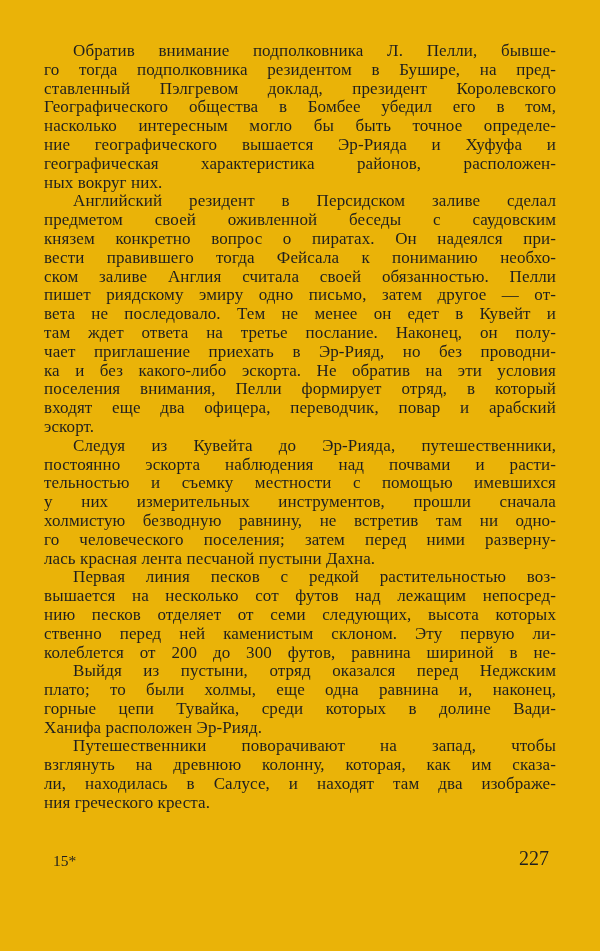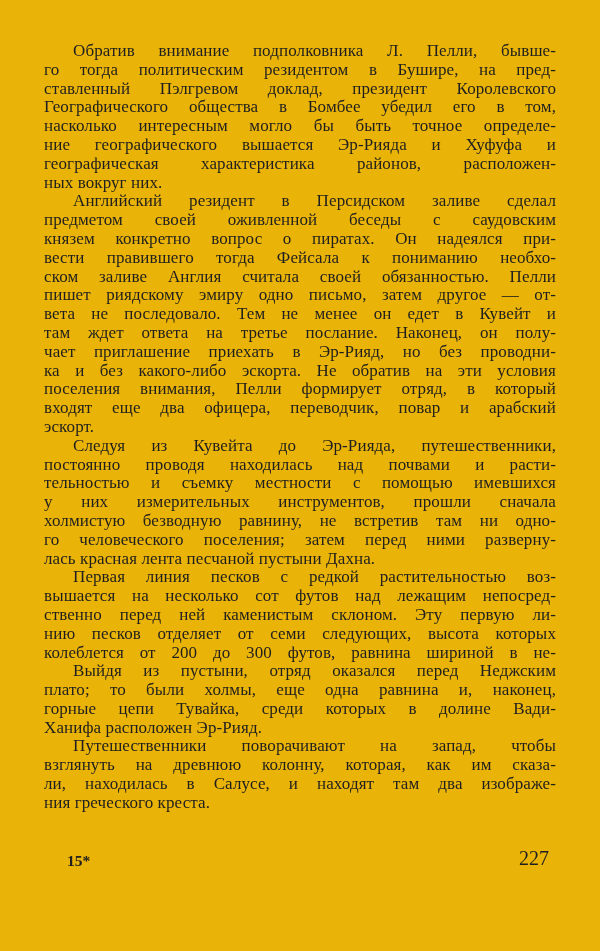--- a/index.html
+++ b/index.html
@@ -35,73 +35,72 @@
     white-space: normal;
   }
   .line.para-first {
     text-indent: 29px;
   }
   .line.para-last {
     text-align-last: left;
   }
   .footer-left {
     position: absolute;
-    left: 67px;
+    left: 53px;
     top: 852px;
     font-size: 15.5px;
     line-height: 18px;
     color: #1f1f1f;
-    font-weight: bold;
   }
   .footer-right {
     position: absolute;
     left: 519px;
     top: 849px;
     font-size: 20px;
     line-height: 18px;
     color: #1f1f1f;
   }
 </style>
 </head>
 <body>
 
 <div class="page" style="background: #eab308; color: rgb(31, 31, 31); padding-left: 12px;">
   <div class="text-block">
       <div class="line para-first">Обратив внимание подполковника Л. Пелли, бывше-</div>
-      <div class="line">го тогда политическим резидентом в Бушире, на пред-</div>
+      <div class="line">го тогда подполковника резидентом в Бушире, на пред-</div>
       <div class="line">ставленный Пэлгревом доклад, президент Королевского</div>
       <div class="line">Географического общества в Бомбее убедил его в том,</div>
       <div class="line">насколько интересным могло бы быть точное определе-</div>
       <div class="line">ние географического вышается Эр-Рияда и Хуфуфа и</div>
       <div class="line">географическая характеристика районов, расположен-</div>
       <div class="line para-last">ных вокруг них.</div>
       <div class="line para-first">Английский резидент в Персидском заливе сделал</div>
       <div class="line">предметом своей оживленной беседы с саудовским</div>
       <div class="line">князем конкретно вопрос о пиратах. Он надеялся при-</div>
       <div class="line">вести правившего тогда Фейсала к пониманию необхо-</div>
       <div class="line">ском заливе Англия считала своей обязанностью. Пелли</div>
       <div class="line">пишет риядскому эмиру одно письмо, затем другое — от-</div>
       <div class="line">вета не последовало. Тем не менее он едет в Кувейт и</div>
       <div class="line">там ждет ответа на третье послание. Наконец, он полу-</div>
       <div class="line">чает приглашение приехать в Эр-Рияд, но без проводни-</div>
       <div class="line">ка и без какого-либо эскорта. Не обратив на эти условия</div>
       <div class="line">поселения внимания, Пелли формирует отряд, в который</div>
       <div class="line">входят еще два офицера, переводчик, повар и арабский</div>
       <div class="line para-last">эскорт.</div>
       <div class="line para-first">Следуя из Кувейта до Эр-Рияда, путешественники,</div>
-      <div class="line">постоянно проводя находилась над почвами и расти-</div>
+      <div class="line">постоянно эскорта наблюдения над почвами и расти-</div>
       <div class="line">тельностью и съемку местности с помощью имевшихся</div>
       <div class="line">у них измерительных инструментов, прошли сначала</div>
       <div class="line">холмистую безводную равнину, не встретив там ни одно-</div>
       <div class="line">го человеческого поселения; затем перед ними разверну-</div>
       <div class="line para-last">лась красная лента песчаной пустыни Дахна.</div>
       <div class="line para-first">Первая линия песков с редкой растительностью воз-</div>
       <div class="line">вышается на несколько сот футов над лежащим непосред-</div>
+      <div class="line">нию песков отделяет от семи следующих, высота которых</div>
       <div class="line">ственно перед ней каменистым склоном. Эту первую ли-</div>
-      <div class="line">нию песков отделяет от семи следующих, высота которых</div>
       <div class="line">колеблется от 200 до 300 футов, равнина шириной в не-</div>
       <div class="line para-first">Выйдя из пустыни, отряд оказался перед Неджским</div>
       <div class="line">плато; то были холмы, еще одна равнина и, наконец,</div>
       <div class="line">горные цепи Тувайка, среди которых в долине Вади-</div>
       <div class="line para-last">Ханифа расположен Эр-Рияд.</div>
       <div class="line para-first">Путешественники поворачивают на запад, чтобы</div>
       <div class="line">взглянуть на древнюю колонну, которая, как им сказа-</div>
       <div class="line">ли, находилась в Салусе, и находят там два изображе-</div>
       <div class="line para-last">ния греческого креста.</div>
     </div>

